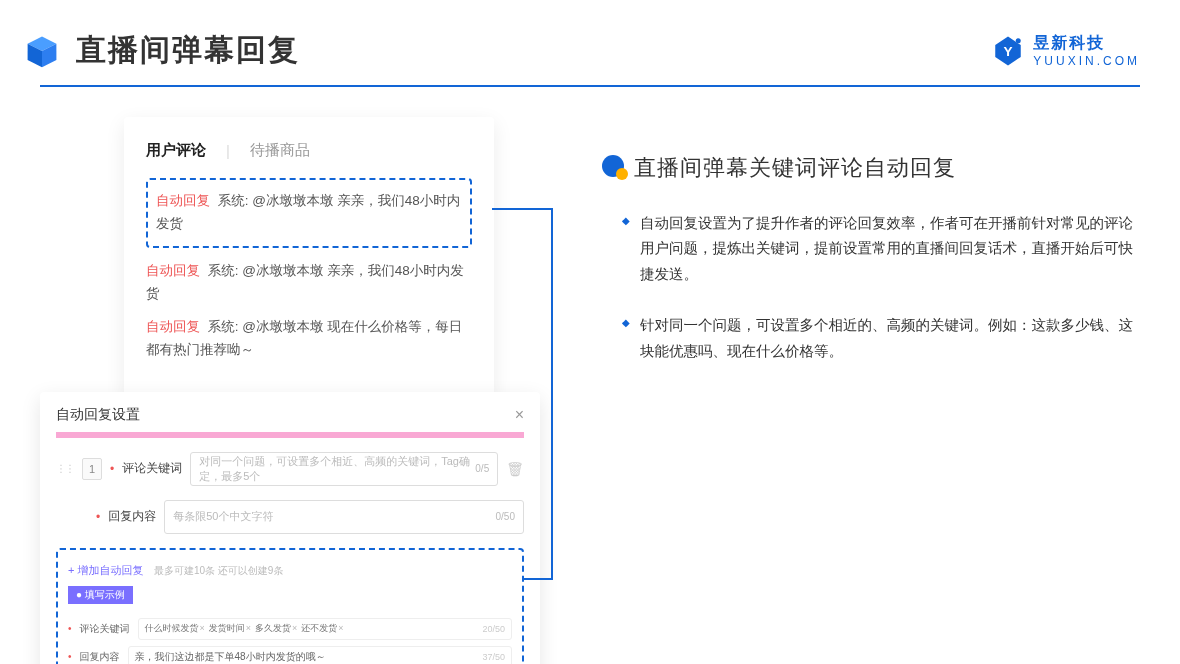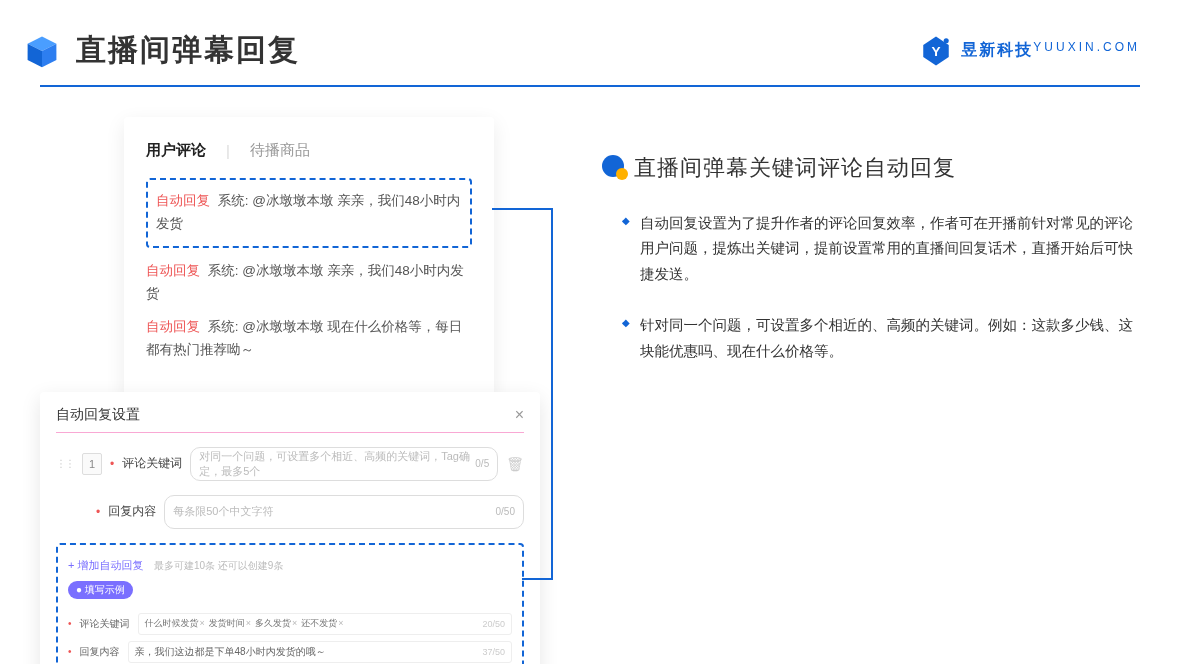--- a/index.html
+++ b/index.html
@@ -4,48 +4,48 @@
 <style>
 *{box-sizing:border-box;margin:0;padding:0}
 body{width:1180px;height:664px;font-family:"PingFang SC","Microsoft YaHei",sans-serif;background:#fff;position:relative;overflow:hidden}
 .header{display:flex;align-items:center;justify-content:space-between;padding:30px 40px 0 24px}
 .header-left{display:flex;align-items:center;gap:16px}
 .cube-icon{width:36px;height:36px;position:relative}
 .cube-icon svg{width:100%;height:100%}
 .page-title{font-size:30px;font-weight:600;color:#333;letter-spacing:2px}
 .brand{display:flex;align-items:center;gap:8px}
 .brand-icon{width:34px;height:34px}
-.brand-text{display:flex;flex-direction:row}
+.brand-text{display:flex;flex-direction:column}
 .brand-cn{font-size:16px;font-weight:700;color:#1265d6;letter-spacing:2px}
 .brand-en{font-size:12px;color:#1265d6;letter-spacing:3px}
 .blue-line{height:2px;background:#1265d6;margin:14px 40px 0 40px}
 .content{display:flex;gap:40px;padding:30px 40px}
 .left-col{width:520px;position:relative}
 .right-col{width:540px;padding-top:36px}
 .card1{background:#fff;box-shadow:0 6px 20px rgba(0,0,0,0.08);border-radius:4px;width:370px;padding:24px 22px;margin-left:84px;position:relative}
 .tabs{display:flex;gap:20px;font-size:15px;color:#999;margin-bottom:18px;align-items:center}
 .tab-active{color:#222;font-weight:600}
 .tab-sep{color:#ddd}
 .comment-hl{border:2px dashed #1265d6;border-radius:4px;padding:10px 8px;margin-bottom:12px}
 .comment{font-size:13.5px;color:#555;line-height:1.7;margin-bottom:10px}
 .reply-tag{color:#e55;margin-right:4px}
 .card2{background:#fff;box-shadow:0 6px 20px rgba(0,0,0,0.10);border-radius:4px;width:500px;padding:14px 16px;margin-top:-4px;position:relative}
-.card2-head{display:flex;justify-content:space-between;align-items:center;font-size:14px;color:#333;padding-bottom:8px;border-bottom:1px solid #f9a8d4}
+.card2-head{display:flex;justify-content:space-between;align-items:center;font-size:14px;color:#333;padding-bottom:8px;border-bottom:6px solid #f9a8d4}
 .close-x{color:#999;font-size:16px;cursor:pointer}
 .form-row{display:flex;align-items:center;gap:8px;margin:14px 0;font-size:12px}
 .idx-box{width:20px;height:22px;border:1px solid #ddd;border-radius:2px;display:flex;align-items:center;justify-content:center;font-size:11px;color:#888;background:#fafafa}
 .req-dot{color:#e55}
 .lbl{color:#444;white-space:nowrap}
-.inp{flex:1;height:34px;border:1px solid #ddd;border-radius:10px;padding:0 8px;font-size:11px;color:#bbb;display:flex;align-items:center;position:relative;background:#fff}
+.inp{flex:1;height:34px;border:1px solid #ddd;border-radius:3px;padding:0 8px;font-size:11px;color:#bbb;display:flex;align-items:center;position:relative;background:#fff}
 .inp-count{position:absolute;right:8px;color:#bbb;font-size:10px}
 .trash{color:#ccc;font-size:14px}
 .example-box{border:2px dashed #1265d6;border-radius:4px;padding:10px 10px 14px 10px;margin-top:6px}
 .add-link{color:#7a6fff;font-size:11px;margin-bottom:6px;display:inline-block}
 .add-hint{color:#bbb;font-size:10px;margin-left:6px}
-.example-badge{background:#7a6fff;color:#fff;font-size:10px;padding:2px 8px;border-radius:9px;display:inline-block;margin-bottom:8px}
+.example-badge{background:#7a6fff;color:#fff;font-size:10px;padding:2px 8px;border-radius:0;display:inline-block;margin-bottom:8px}
 .ex-row{display:flex;align-items:center;gap:8px;font-size:10px;color:#666;margin:6px 0}
 .ex-lbl{white-space:nowrap}
 .ex-inp{flex:1;height:22px;border:1px solid #eee;border-radius:3px;padding:0 6px;display:flex;align-items:center;gap:4px;position:relative;background:#fff}
 .tag{background:#fff;border:none;color:#777;font-size:9px}
 .tag-x{color:#bbb;margin-left:1px}
 .ex-count{position:absolute;right:6px;color:#ccc;font-size:9px}
 .section-head{display:flex;align-items:center;gap:4px;margin-bottom:28px}
 .bubble-icon{width:30px;height:30px;position:relative}
 .section-title{font-size:22px;color:#333;letter-spacing:1px}
 .bullets{list-style:none;padding-left:22px}

